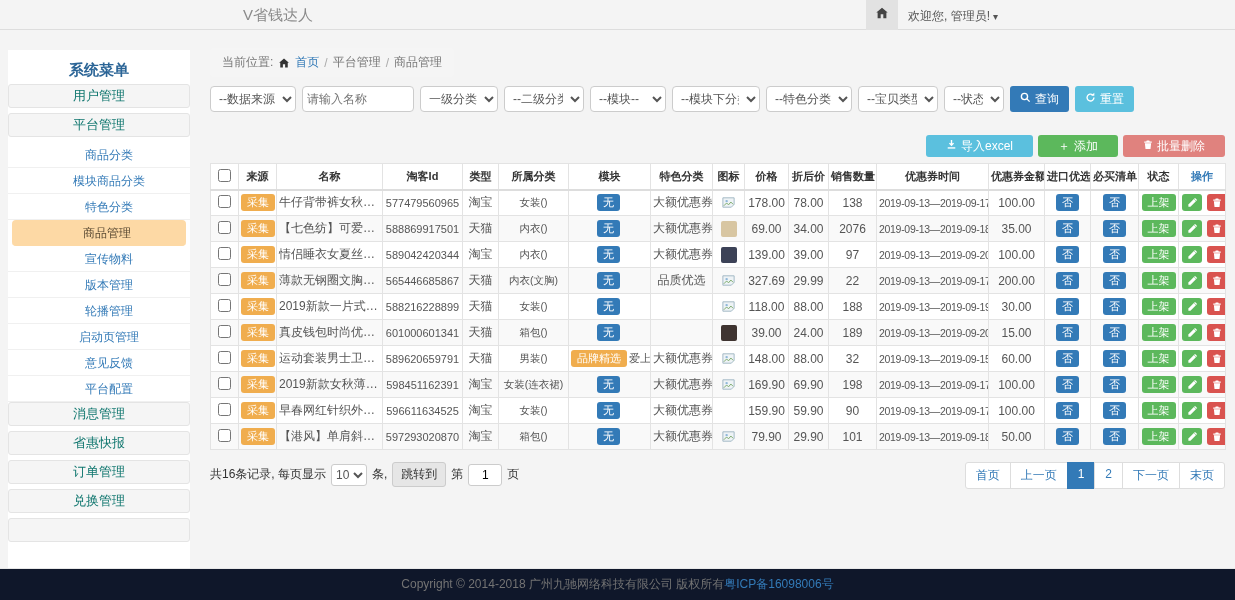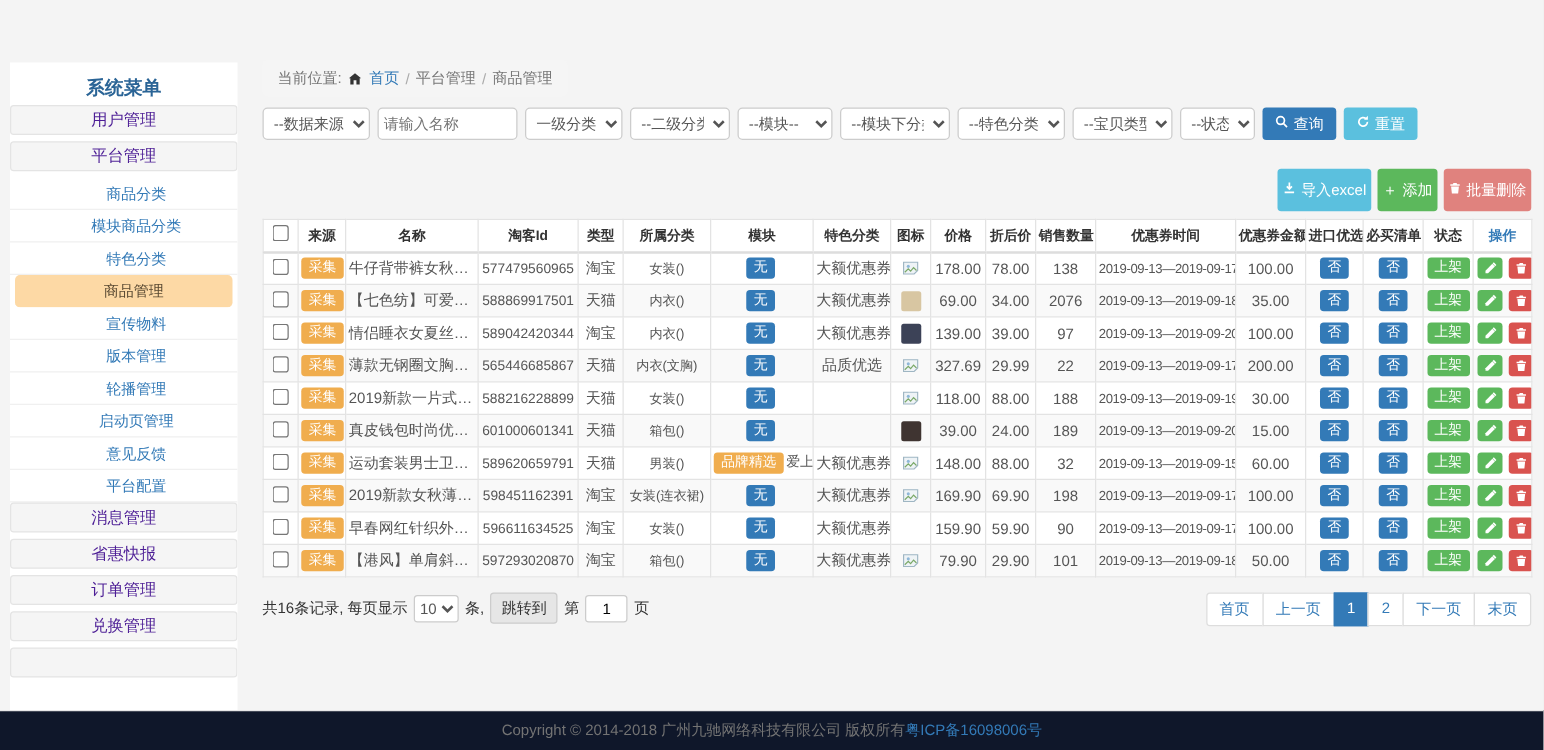--- a/index.html
+++ b/index.html
@@ -10,40 +10,40 @@
   #topbar { position:absolute; top:0; left:0; right:0; height:30px; background:#f4f4f4; border-bottom:1px solid #ddd; }
   .app-title { position:absolute; left:243px; top:6px; font-size:15px; color:#8a8a8a; }
   .home-btn { position:absolute; left:866px; top:0; width:32px; height:30px; background:#e2e2e2; display:flex; align-items:center; justify-content:center; cursor:pointer; }
   .welcome { position:absolute; left:908px; top:8px; font-size:12px; color:#555; cursor:pointer; }
   .welcome .caret { font-size:10px; color:#555; margin-left:3px; }
 
   
   #sidebar { position:absolute; left:8px; top:50px; width:182px; height:518px; background:#fff; overflow:hidden;text-align:center; }
   .sidebar-title { color:#2a6496; font-weight:bold; font-size:15px; padding:11px 6px 8px 6px; height:34px; }
   .menu-item { cursor:pointer; }
-  .menu-item.section { background:#f5f5f5; border:1px solid #e4e4e4; border-radius:3px; height:24px; line-height:22px; padding:0 14px; font-size:13px; color:#4c1d95; margin-bottom:5px; }
+  .menu-item.section { background:#f5f5f5; border:1px solid #e4e4e4; border-radius:3px; height:24px; line-height:22px; padding:0 14px; font-size:13px; color:#0f766e; margin-bottom:5px; }
   .menu-item.sub { height:26px; line-height:26px; border-bottom:1px solid #f0f0f0; padding-left:20px; font-size:12px; color:#337ab7; }
   .menu-item.sub.is-active { background:#fdd9a5; border-radius:4px; color:#5a4a33; margin:0 4px; padding-left:16px; border-bottom:1px solid #fdd9a5; }
 
   
   #main { position:absolute; left:210px; top:48px; width:1015px; }
   .breadcrumb { display:inline-flex; align-items:center; gap:5px; background:#f5f5f5; border-radius:4px; padding:6px 12px; font-size:12px; color:#777; }
   .breadcrumb .bc-link { color:#337ab7; cursor:pointer; }
   .breadcrumb .bc-sep { color:#aaa; }
   .breadcrumb svg { display:block; }
 
   .filter-row { display:flex; gap:6px; margin-top:9px; align-items:center; }
   .filter-row select, .filter-row input[type=text] { height:26px; border:1px solid #ccc; border-radius:4px; font-size:12px; color:#555; background:#fff; padding:0 4px; font-family:inherit; }
   .w-source{width:86px}.w-name{width:112px}.w-l1{width:78px}.w-l2{width:80px}.w-mod{width:76px}.w-modsub{width:88px}.w-feat{width:86px}.w-itype{width:80px}.w-status{width:60px}
 
   .btn { border:none; border-radius:3px; color:#fff; font-size:12px; height:26px; padding:0 10px; display:inline-flex; align-items:center; gap:4px; cursor:pointer; font-family:inherit; }
   .btn-search { background:#337ab7; }
   .btn-reset  { background:#5bc0de; }
   .action-row { margin-top:23px; display:flex; justify-content:flex-end; gap:5px; }
-  .btn.sm { height:34px; padding:0 4px; }
+  .btn.sm { height:22px; padding:0 20px; }
   .btn-import { background:#5bc0de; }
   .btn-add    { background:#5cb85c; }
   .btn-bdel   { background:#e0827e; }
 
   
   table { margin-top:6px; width:1015px; border-collapse:collapse; table-layout:fixed; background:#fff; font-size:12px; }
   th, td { border:1px solid #e3e3e3; padding:3px 2px; text-align:center; color:#555; height:26px; overflow:hidden; white-space:nowrap; }
   th { color:#333; font-weight:bold; font-size:11px; border-bottom:2px solid #ddd; background:#fff; }
   th.primary { color:#337ab7; }
   tbody tr:nth-child(even) td { background:#f9f9f9; }
@@ -77,20 +77,31 @@
 
   
   #footer { position:absolute; left:0; right:0; top:568px; height:32px; background:#0f172a; border-top:1px solid #e7e7e7; text-align:center; font-size:12px; color:#737373; line-height:30px; z-index:5; }
   #footer a { color:#337ab7; text-decoration:none; cursor:pointer; }
 </style>
 </head>
 <body>
 
 <div id="app">
 
+  <div id="topbar">
+    <span class="app-title">V省钱达人</span>
+    <span class="home-btn">
+      <span><svg viewBox="0 0 16 16" width="14" height="14">
+            <path d="M8 2l6.5 5.5H13V14h-3.5V9.5h-3V14H3V7.5H1.5z" fill="#444"></path>
+          </svg></span>
+    </span>
+    <span class="welcome">
+      <span>欢迎您, 管理员!</span><span class="caret">▾</span>
+    </span>
+  </div>
 
   <div id="sidebar">
     <div class="sidebar-title">系统菜单</div>
     <div class="menu">
   <div class="menu-item section">
     <span>用户管理</span>
   </div>
 
   <div class="menu-item section">
     <span>平台管理</span>

